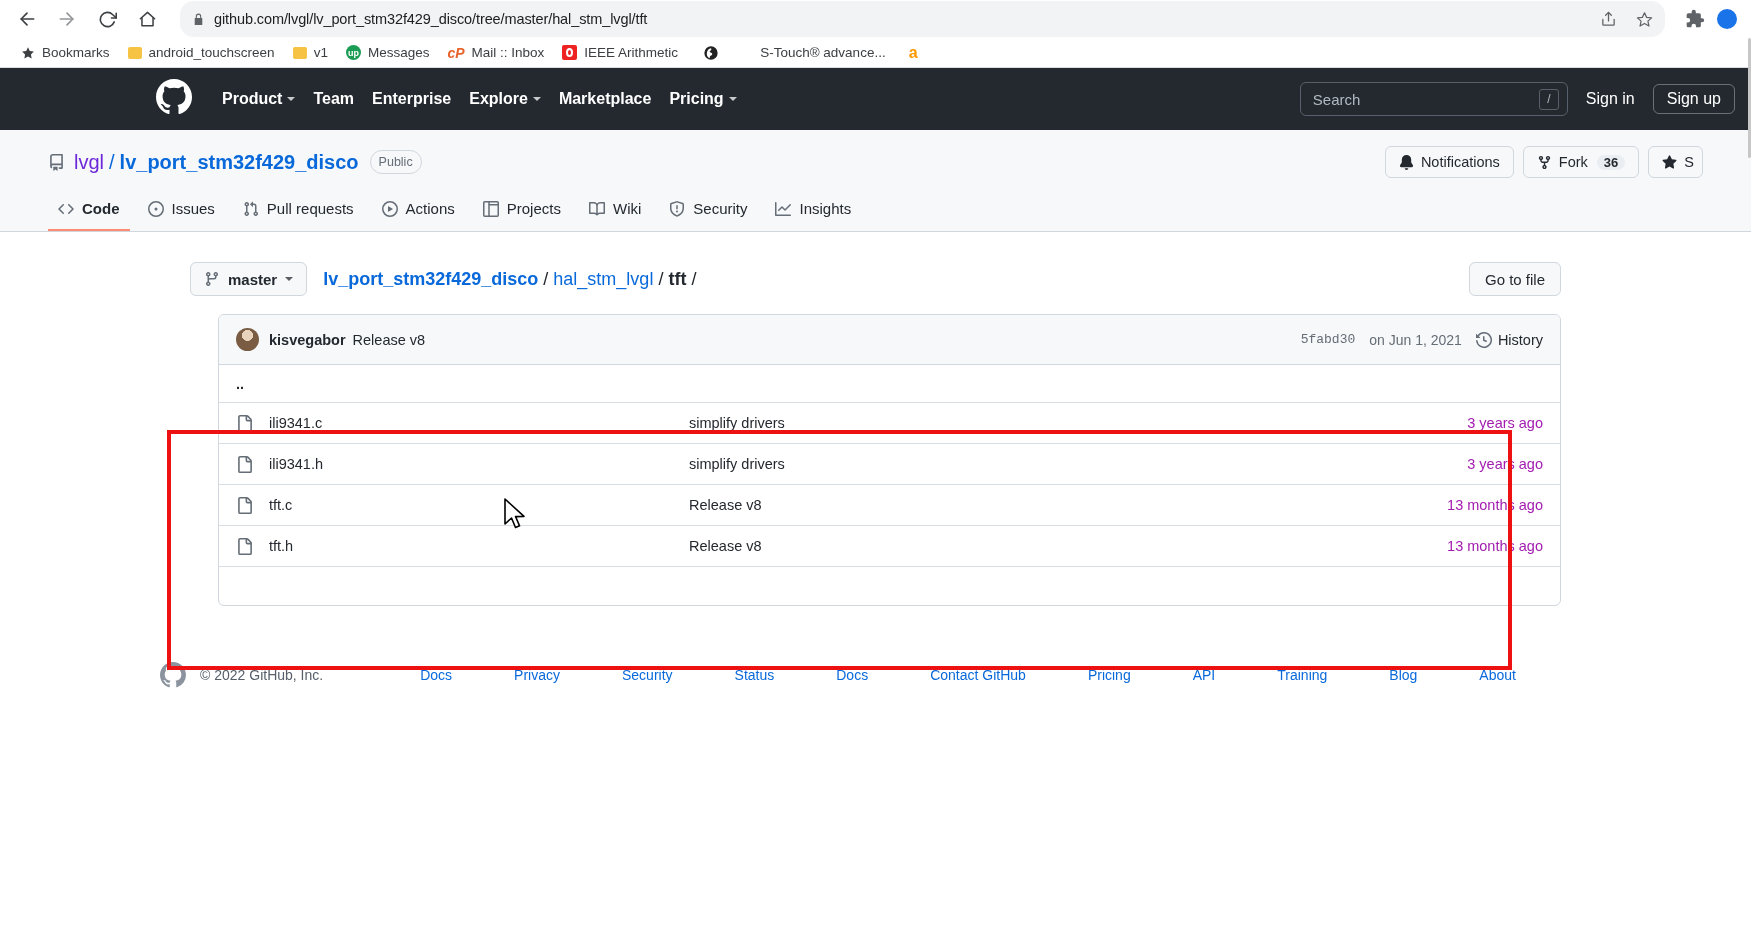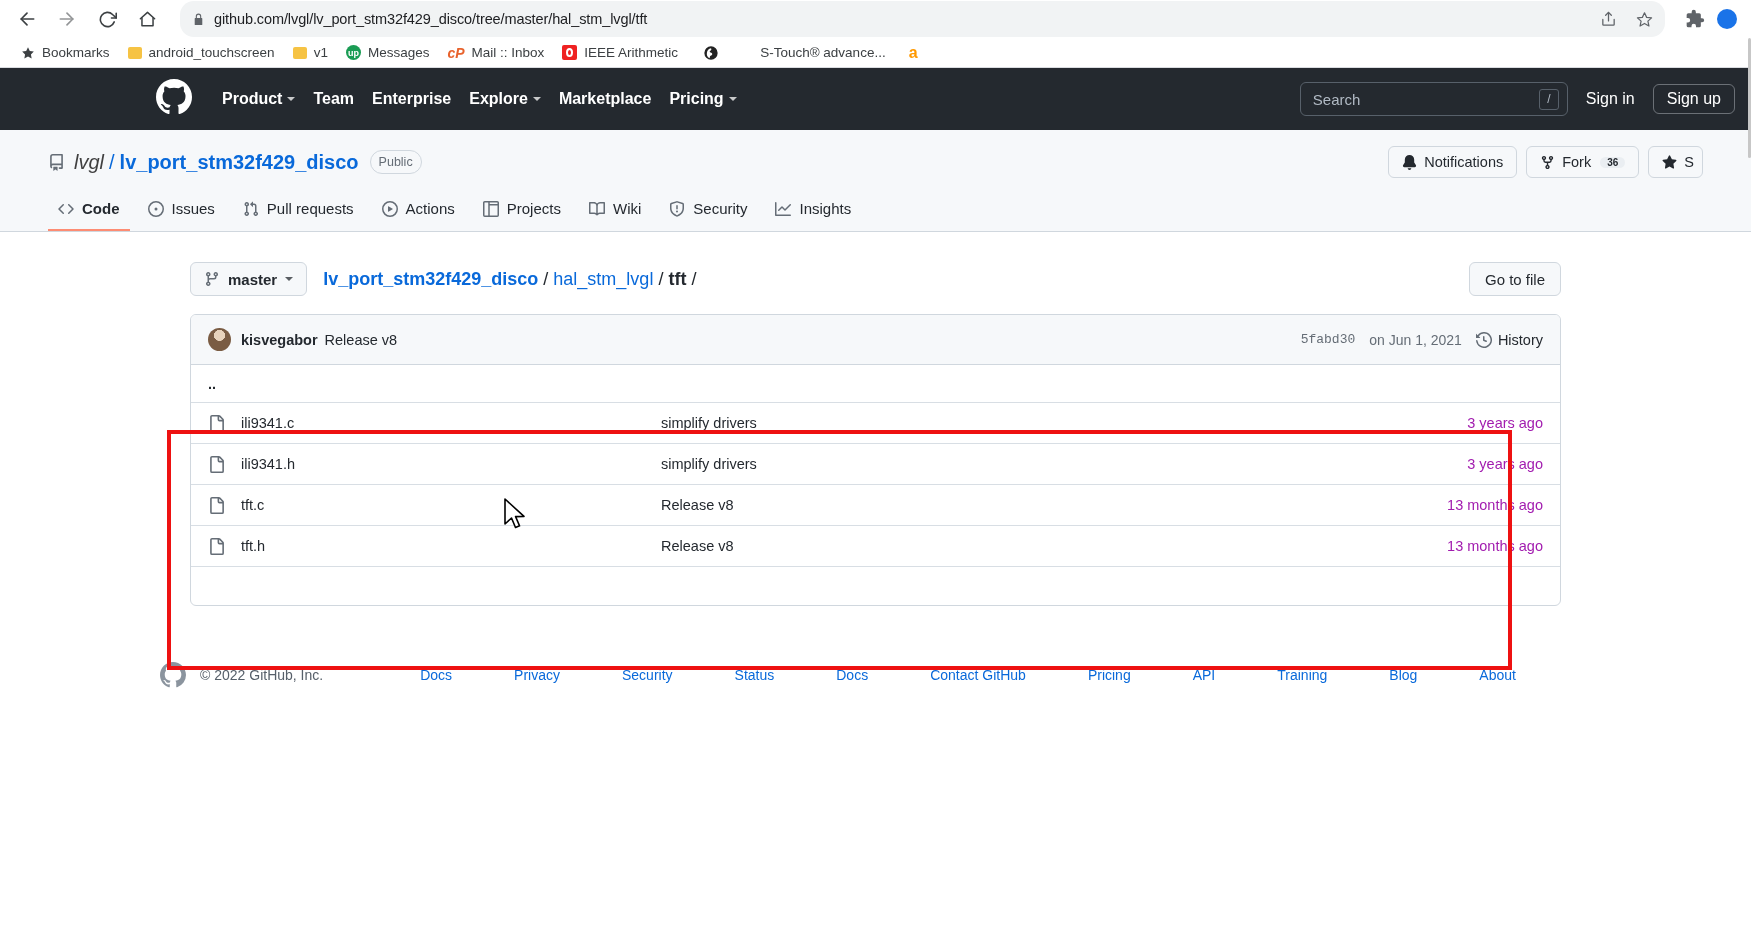--- a/index.html
+++ b/index.html
@@ -106,41 +106,41 @@
   }
 
   
   .repo-header { background: #f6f8fa; border-bottom: 1px solid #d0d7de; }
   .repo-title-row {
     display: flex; align-items: center;
     padding: 16px 0 0 0; margin: 0 48px 0 48px;
   }
   .repo-book { color: #656d76; margin-right: 9px; display: flex; }
   .repo-owner {
-    color: #404040; font-size: 20px; cursor: pointer; font-style: italic;
+    color: #6d28d9; font-size: 20px; cursor: pointer;
   }
   .repo-slash { color: #0969da; font-size: 20px; margin: 0 5px; }
   .repo-name {
     color: #0969da; font-size: 20px; font-weight: 600; cursor: pointer;
   }
   .repo-vis {
     margin-left: 11px; border: 1px solid #d0d7de; border-radius: 2em;
     padding: 1px 8px; font-size: 12.5px; color: #656d76; line-height: 20px;
   }
   .repo-actions { margin-left: auto; display: flex; align-items: center; gap: 9px; }
   .gh-btn {
     display: flex; align-items: center; gap: 7px;
     border: 1px solid #d0d7de; border-radius: 6px;
     background: #f6f8fa; padding: 5px 13px;
     font-size: 14.5px; color: #24292f; font-weight: 500;
     cursor: pointer; white-space: nowrap; height: 32px;
   }
   .gh-btn .count {
     background: #eaeef2; border-radius: 2em; padding: 0 7px;
-    font-size: 10px; font-weight: 600; color: #24292f; margin-left: 2px;
+    font-size: 13px; font-weight: 600; color: #24292f; margin-left: 2px;
   }
 
   
   .repo-tabs {
     display: flex; align-items: center; gap: 8px;
     margin: 14px 48px 0 48px; padding-bottom: 0;
   }
   .repo-tab {
     display: flex; align-items: center; gap: 8px;
     padding: 8px 10px 12px 10px; font-size: 15px;
@@ -172,21 +172,21 @@
   .gofile-btn {
     margin-left: auto; border: 1px solid #d0d7de; border-radius: 6px;
     background: #f6f8fa; padding: 6px 15px; height: 34px;
     font-size: 15px; font-weight: 500; color: #24292f; cursor: pointer;
     display: flex; align-items: center;
   }
 
   
   .files-box {
     margin-top: 18px; border: 1px solid #d0d7de; border-radius: 6px;
-    overflow: hidden; background: #ffffff;
+    overflow: hidden; background: #ffffff; margin-left: 28px;
   }
   .commit-row {
     background: #f6f8fa; display: flex; align-items: center;
     padding: 13px 17px; border-bottom: 1px solid #d0d7de;
   }
   .avatar {
     width: 23px; height: 23px; border-radius: 50%;
     background: #b08968; flex: none; margin-right: 10px;
     background-image: radial-gradient(circle at 50% 32%, #e8d3bc 0 28%, #7a5c43 29% 100%);
   }

